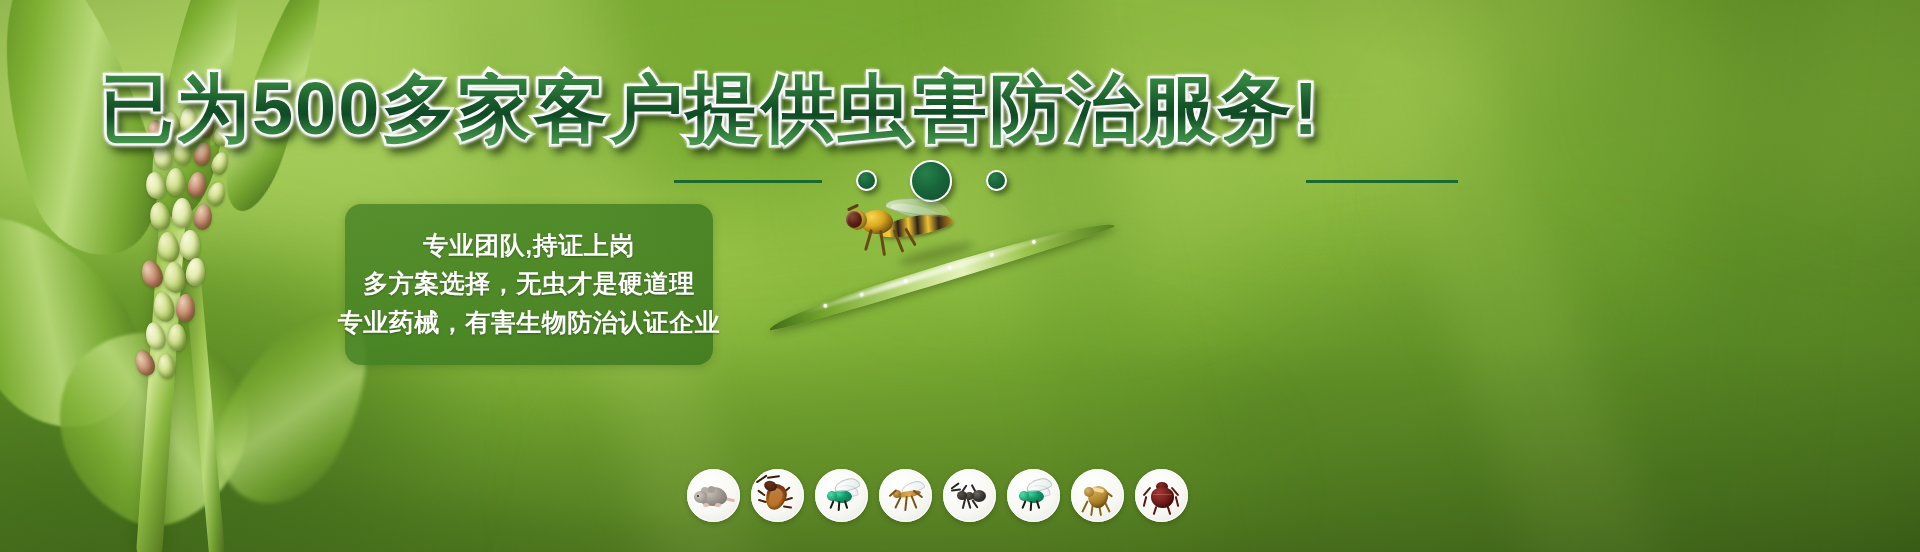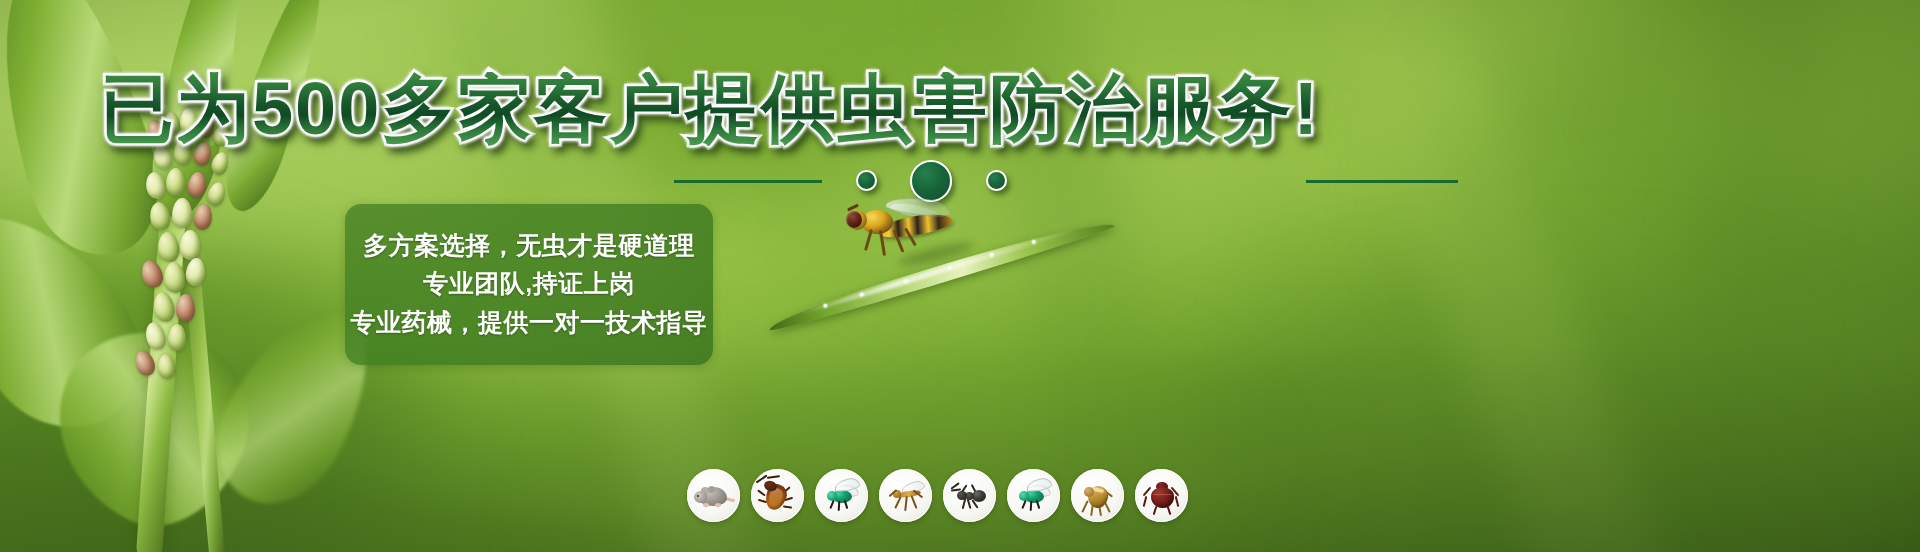--- a/index.html
+++ b/index.html
@@ -465,23 +465,23 @@
     <span class="hf-head"></span>
     <span class="hf-eye"></span>
     <span class="hf-anten"></span>
     <span class="hf-leg l1"></span>
     <span class="hf-leg l2"></span>
     <span class="hf-leg l3"></span>
     <span class="hf-leg l4"></span>
   </div>
 
   <div class="panel">
+    <div class="panel-line pl-1">专业团队,持证上岗</div>
     <div class="panel-line pl-2">多方案选择，无虫才是硬道理</div>
-    <div class="panel-line pl-1">专业团队,持证上岗</div>
-    <div class="panel-line pl-3">专业药械，提供一对一技术指导</div>
+    <div class="panel-line pl-3">专业药械，有害生物防治认证企业</div>
   </div>
 
   <div class="bullets">
   </div>
 
   <div class="pests">
 
     <div class="pest">
       <span class="glyph">
         <i class="rat-tail"></i>

